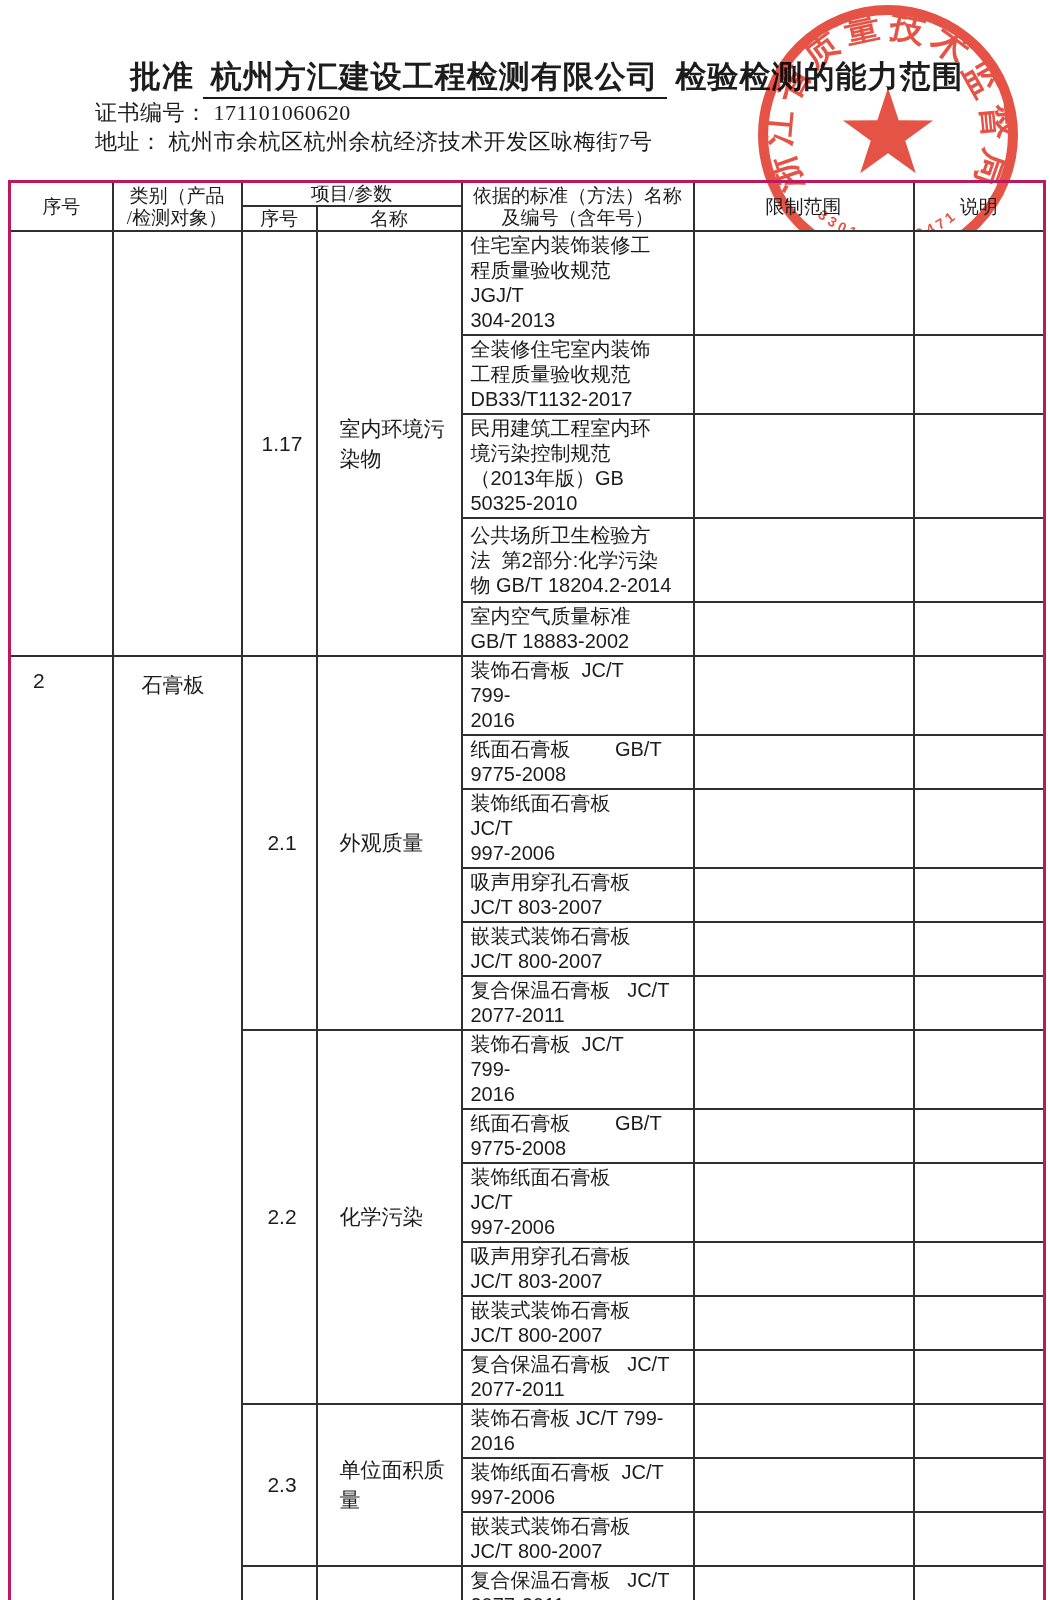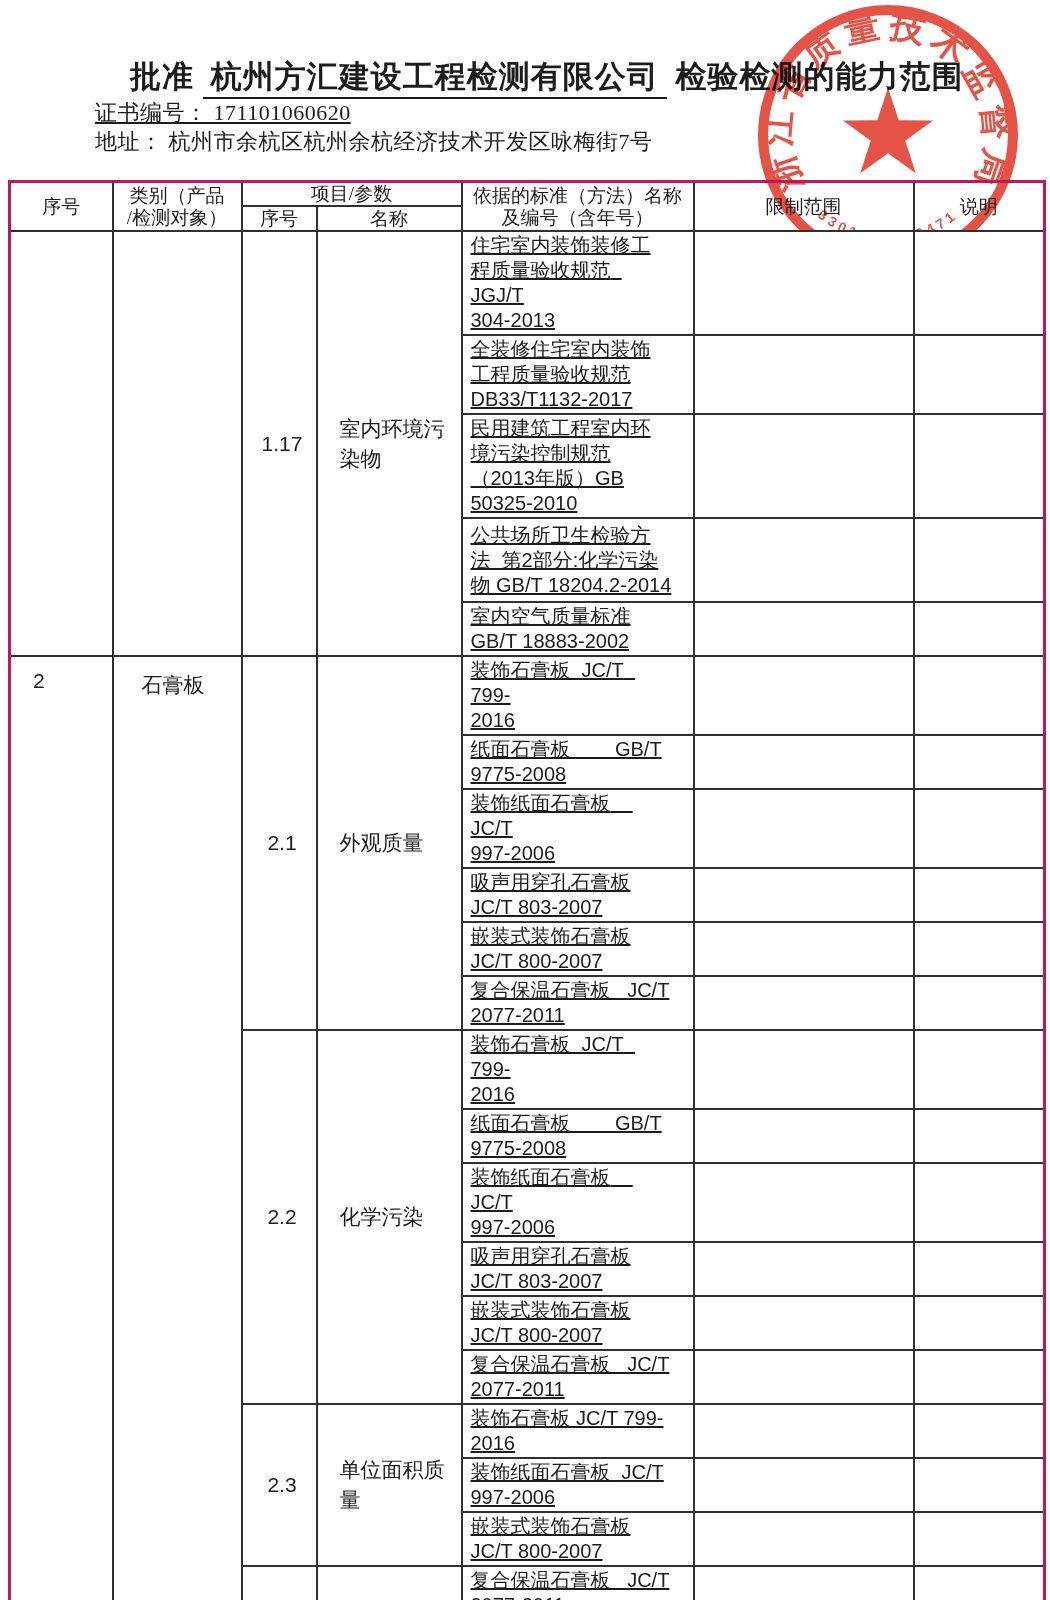--- a/index.html
+++ b/index.html
@@ -16,21 +16,21 @@
     font-size:31px; font-weight:600; letter-spacing:1px; white-space:nowrap;
   }
   .title-underline{
     border-bottom:2.5px solid #1a1a1a; padding:0 8px 3px 8px;
   }
   .meta-line{
     position:absolute; left:95px;
     font-family:"Liberation Serif","DejaVu Serif",serif;
     font-size:22px; letter-spacing:0.5px; white-space:nowrap;
   }
-  .meta-cert{top:98px;text-decoration:underline;}
+  .meta-cert{top:98px;}
   .meta-addr{top:127px;}
   
   .seal{
     position:absolute; left:755px; top:2px; width:266px; height:266px;
     color:#e23a2c; opacity:0.88; mix-blend-mode:multiply; pointer-events:none;
   }
   
   .cap-table{
     position:absolute; left:8px; top:180px;
     border-collapse:collapse; table-layout:fixed; width:1035px;
@@ -42,21 +42,21 @@
   .cap-table th{
     font-family:"Liberation Serif","DejaVu Serif",serif;
     font-weight:normal; font-size:19px; text-align:center;
     vertical-align:middle; white-space:pre-line; line-height:22px;
   }
   .hh1{height:22px;} .hh2{height:25px;}
   .h80{height:80px;} .h78{height:78px;} .h101{height:101px;margin-top:16px;}
   .h84{height:84px;margin-top:28px;} .h48{height:48px;} .h54{height:54px;}
   td.std{
     font-size:20px; line-height:25px; padding:1px 20px 1px 8px;
-    vertical-align:middle; white-space:pre-wrap; text-align:left;text-decoration:underline;
+    vertical-align:middle; white-space:pre-wrap; text-align:left;
   }
   td.sec-idx{
     vertical-align:top; text-align:left; padding:12px 0 0 22px;
     font-size:21px;
   }
   td.sec-cat{
     vertical-align:top; text-align:left; padding:14px 0 0 28px;
     font-size:21px; font-family:"Liberation Serif","DejaVu Serif",serif;
   }
   td.item-idx{

